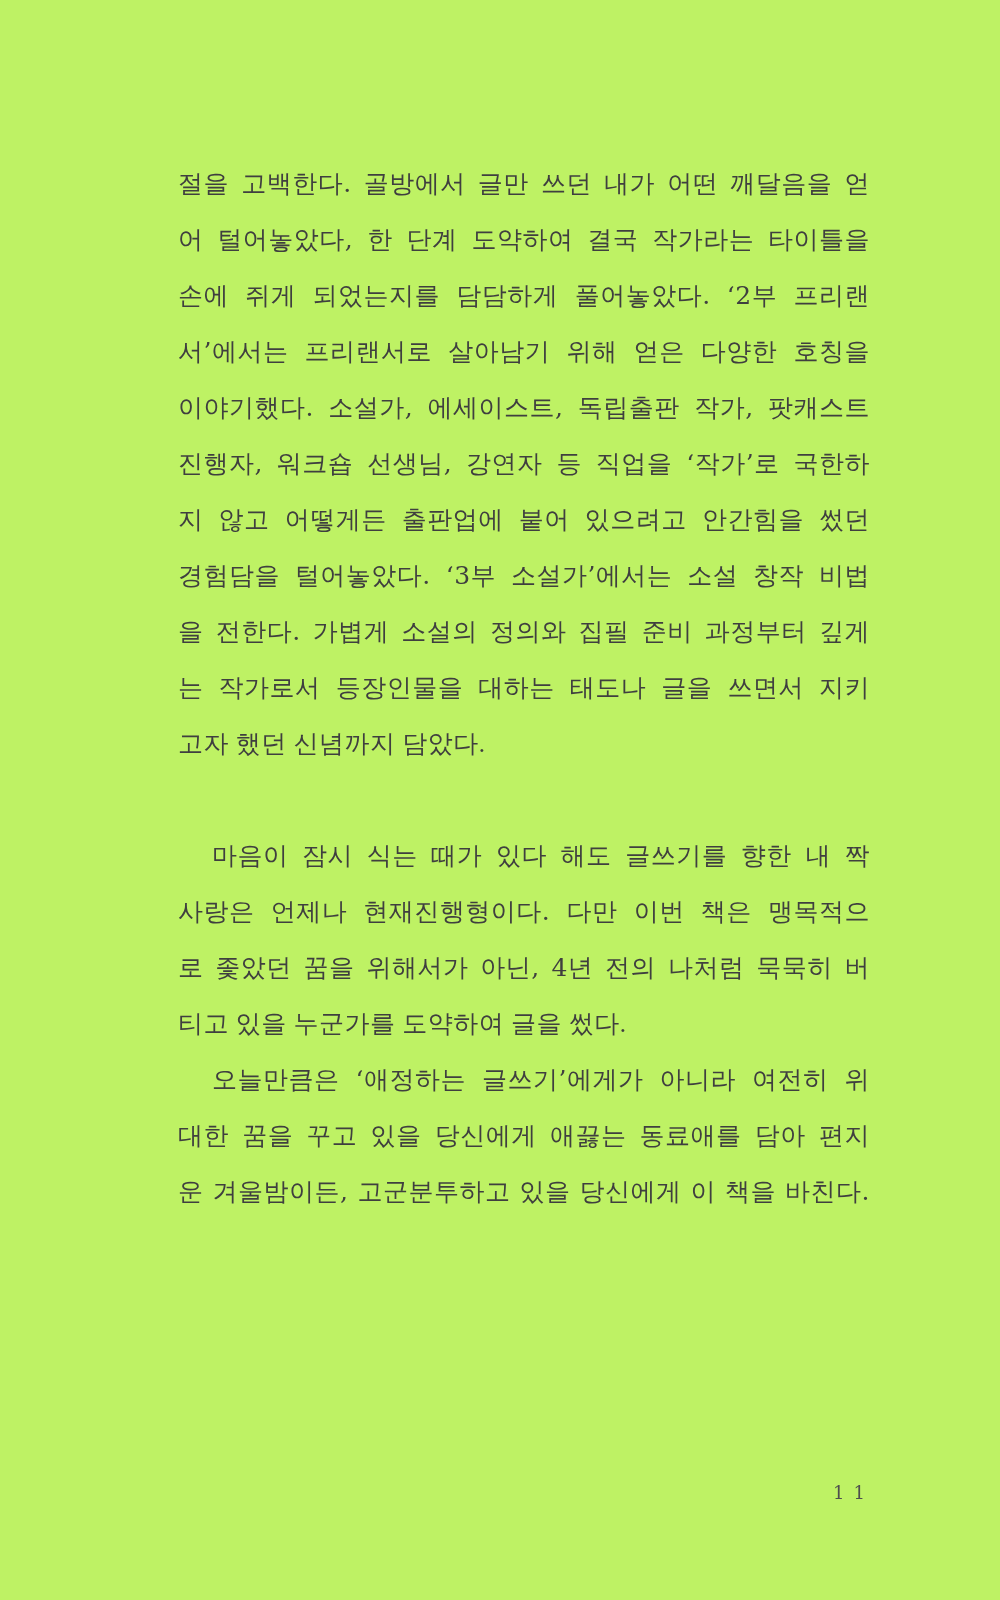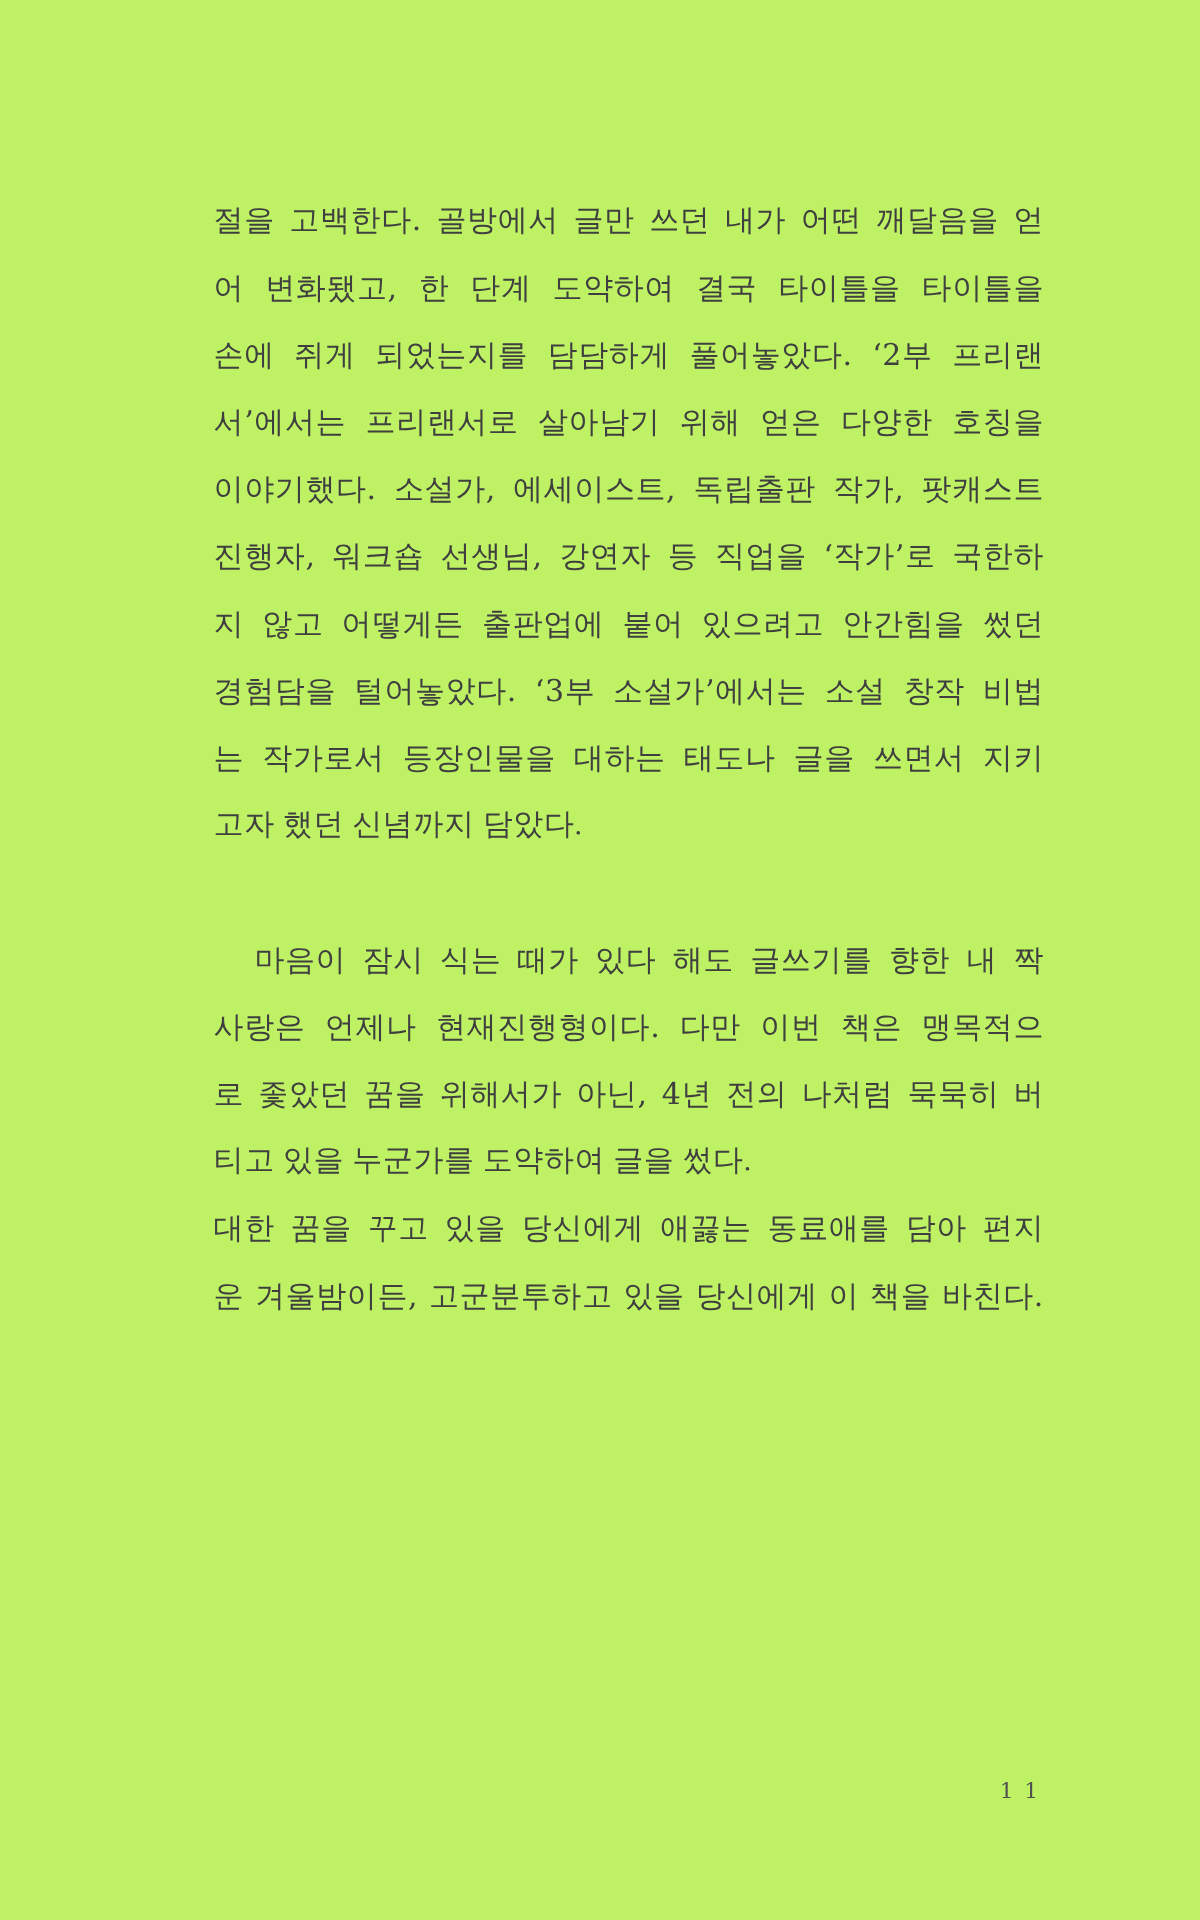--- a/index.html
+++ b/index.html
@@ -56,36 +56,38 @@
     font-family: "DejaVu Serif", "Liberation Serif", serif;
   }
 </style>
 </head>
 <body>
 
 <div class="page">
   <div class="text-block" id="text-block">
       <div class="paragraph">
         <div class="line">절을 고백한다. 골방에서 글만 쓰던 내가 어떤 깨달음을 얻</div>
-        <div class="line">어 변화됐고, 한 단계 도약하여 결국 타이틀을 타이틀을</div>
+        <div class="line">어 털어놓았다, 한 단계 도약하여 결국 작가라는 타이틀을</div>
         <div class="line">손에 쥐게 되었는지를 담담하게 풀어놓았다. ‘2부 프리랜</div>
         <div class="line">서’에서는 프리랜서로 살아남기 위해 얻은 다양한 호칭을</div>
         <div class="line">이야기했다. 소설가, 에세이스트, 독립출판 작가, 팟캐스트</div>
         <div class="line">진행자, 워크숍 선생님, 강연자 등 직업을 ‘작가’로 국한하</div>
         <div class="line">지 않고 어떻게든 출판업에 붙어 있으려고 안간힘을 썼던</div>
         <div class="line">경험담을 털어놓았다. ‘3부 소설가’에서는 소설 창작 비법</div>
+        <div class="line">을 전한다. 가볍게 소설의 정의와 집필 준비 과정부터 깊게</div>
         <div class="line">는 작가로서 등장인물을 대하는 태도나 글을 쓰면서 지키</div>
         <div class="line no-justify">고자 했던 신념까지 담았다.</div>
       </div>
       <div class="para-gap"></div>
       <div class="paragraph">
         <div class="line indent">마음이 잠시 식는 때가 있다 해도 글쓰기를 향한 내 짝</div>
         <div class="line">사랑은 언제나 현재진행형이다. 다만 이번 책은 맹목적으</div>
         <div class="line">로 좇았던 꿈을 위해서가 아닌, 4년 전의 나처럼 묵묵히 버</div>
         <div class="line no-justify">티고 있을 누군가를 도약하여 글을 썼다.</div>
       </div>
       <div class="paragraph">
+        <div class="line indent">오늘만큼은 ‘애정하는 글쓰기’에게가 아니라 여전히 위</div>
         <div class="line">대한 꿈을 꾸고 있을 당신에게 애끓는 동료애를 담아 편지</div>
         <div class="line">운 겨울밤이든, 고군분투하고 있을 당신에게 이 책을 바친다.</div>
       </div>
     </div>
   <div class="page-number">11</div>
 </div>
 
 </body></html>

